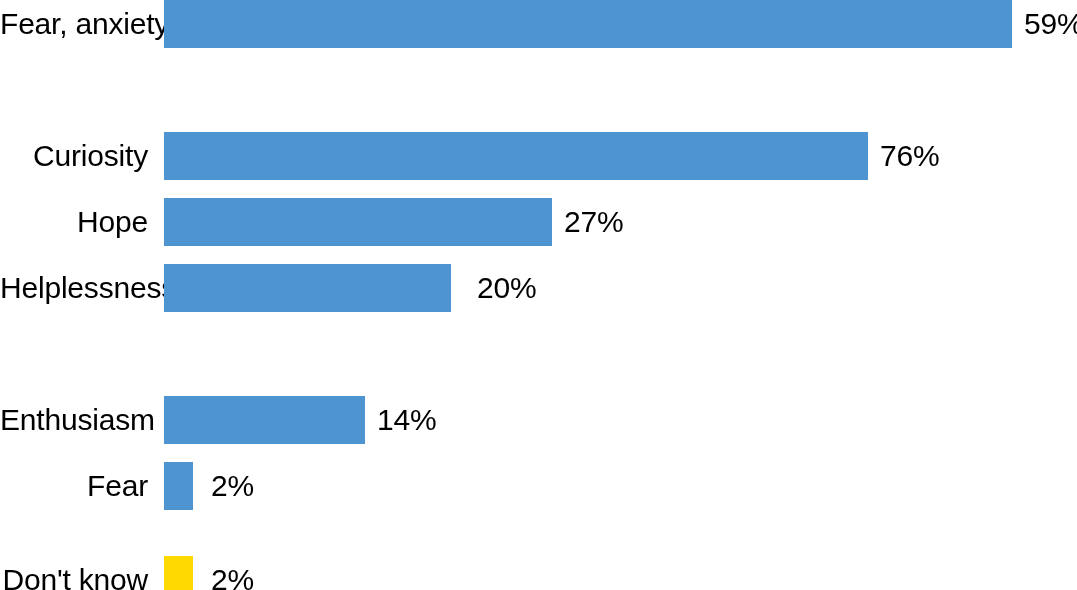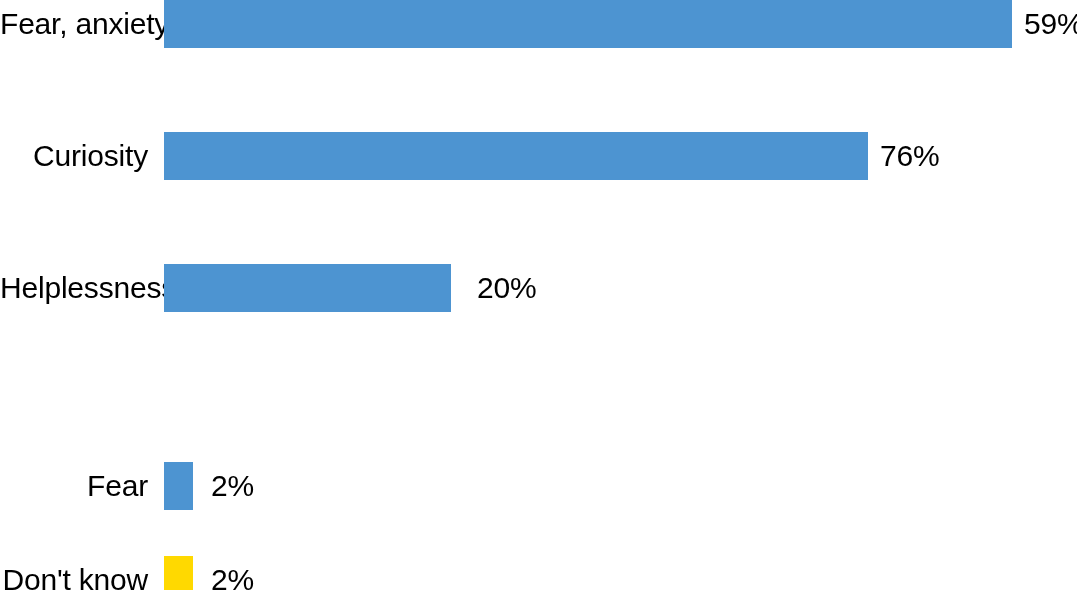--- a/index.html
+++ b/index.html
@@ -76,30 +76,44 @@
 
 
   <div class="bar-row" style="top:132px;">
     <span class="cat-label">Curiosity</span>
     <div class="bar-track">
       <div class="bar-fill" style="width: 704px; background: rgb(77, 148, 209);"></div>
       <span class="value-label" style="left: 716px;">76%</span>
     </div>
   </div>
 
+  <div class="bar-row" style="top:198px;">
+    <span class="cat-label">Hope</span>
+    <div class="bar-track">
+      <div class="bar-fill" style="width: 388px; background: rgb(77, 148, 209);"></div>
+      <span class="value-label" style="left: 400px;">27%</span>
+    </div>
+  </div>
 
   <div class="bar-row" style="top:264px;">
     <span class="cat-label">Helplessness</span>
     <div class="bar-track">
       <div class="bar-fill" style="width: 287px; background: rgb(77, 148, 209);"></div>
       <span class="value-label" style="left: 313px;">20%</span>
     </div>
   </div>
 
 
+  <div class="bar-row" style="top:396px;">
+    <span class="cat-label">Enthusiasm</span>
+    <div class="bar-track">
+      <div class="bar-fill" style="width:201px;background:#4D94D1;"></div>
+      <span class="value-label" style="left:213px;">14%</span>
+    </div>
+  </div>
 
   <div class="bar-row" style="top:462px;">
     <span class="cat-label">Fear</span>
     <div class="bar-track">
       <div class="bar-fill" style="width:29px;background:#4D94D1;"></div>
       <span class="value-label" style="left:47px;">2%</span>
     </div>
   </div>
 
   <div class="bar-row" style="top:556px;">

